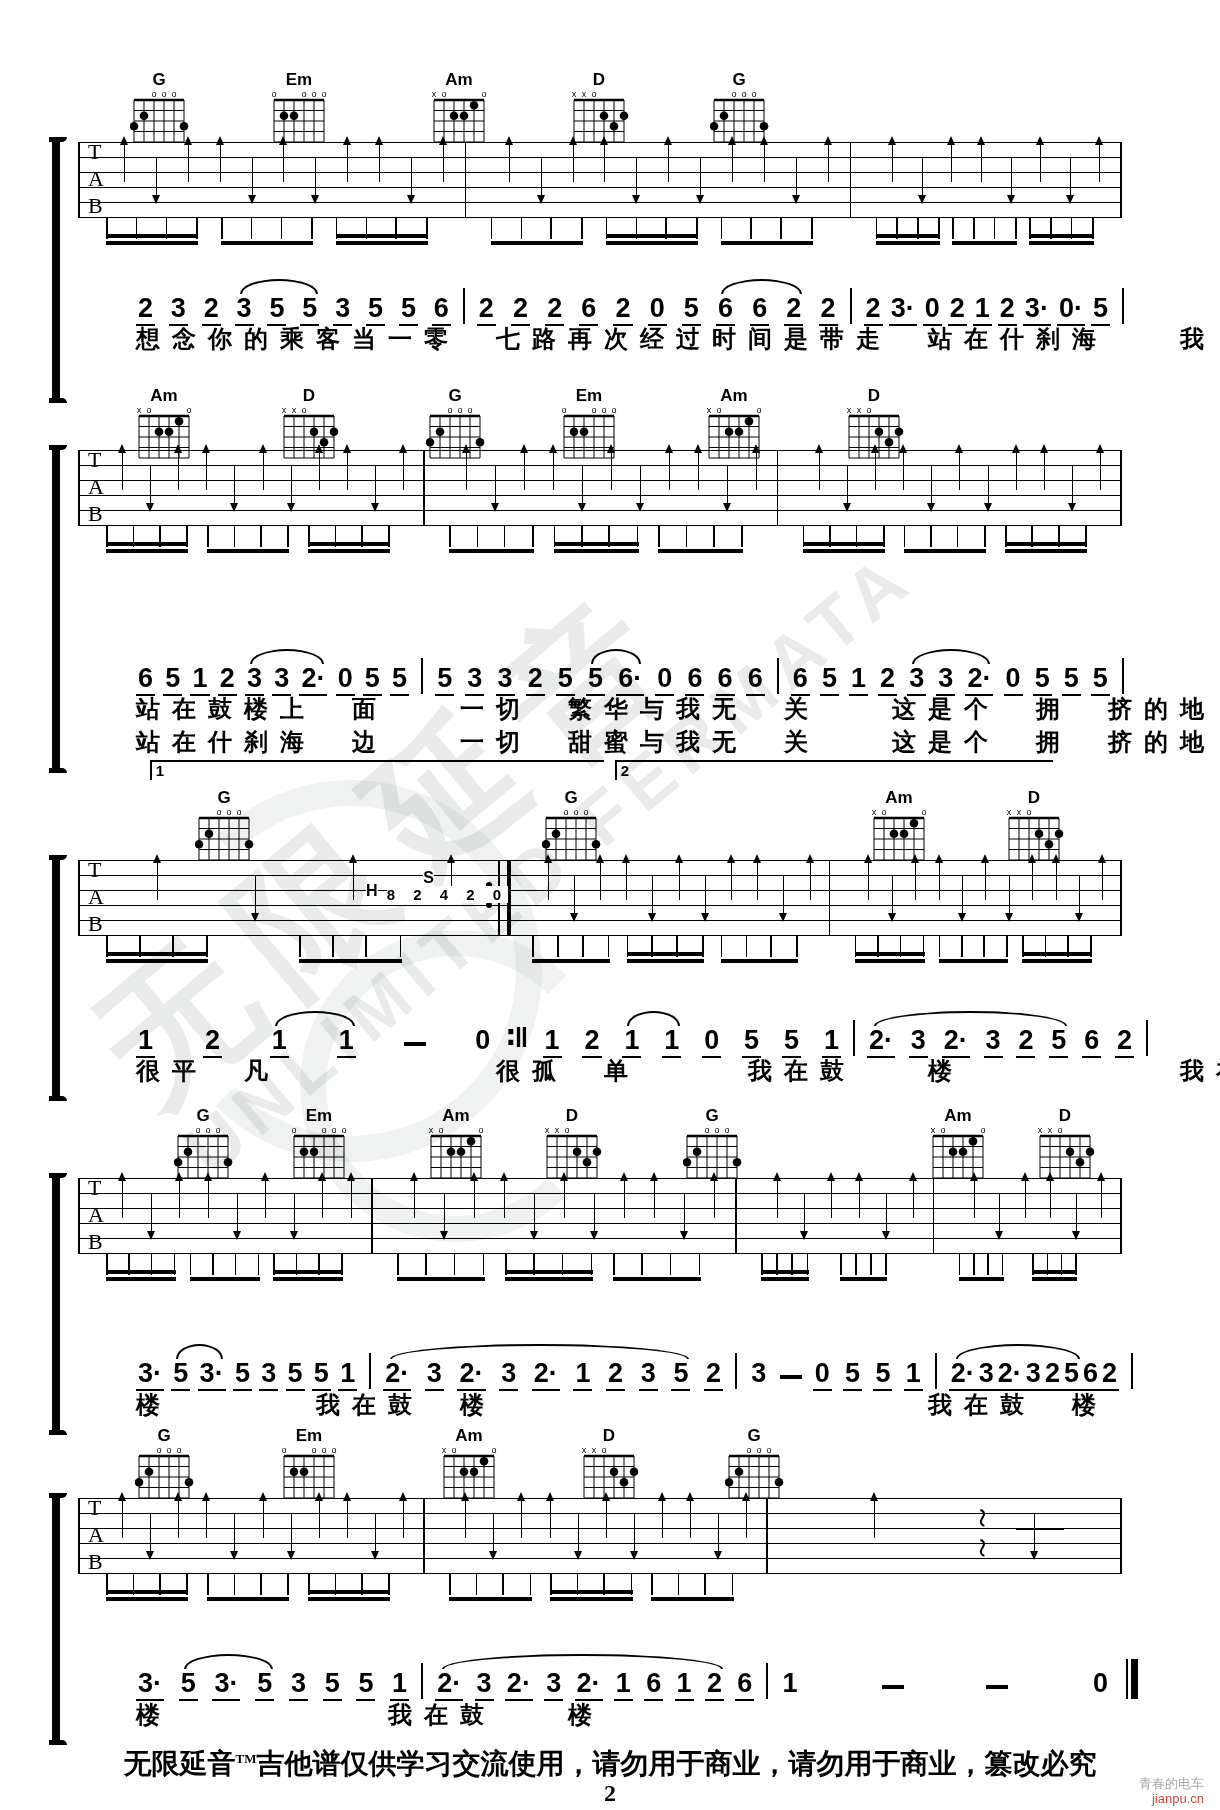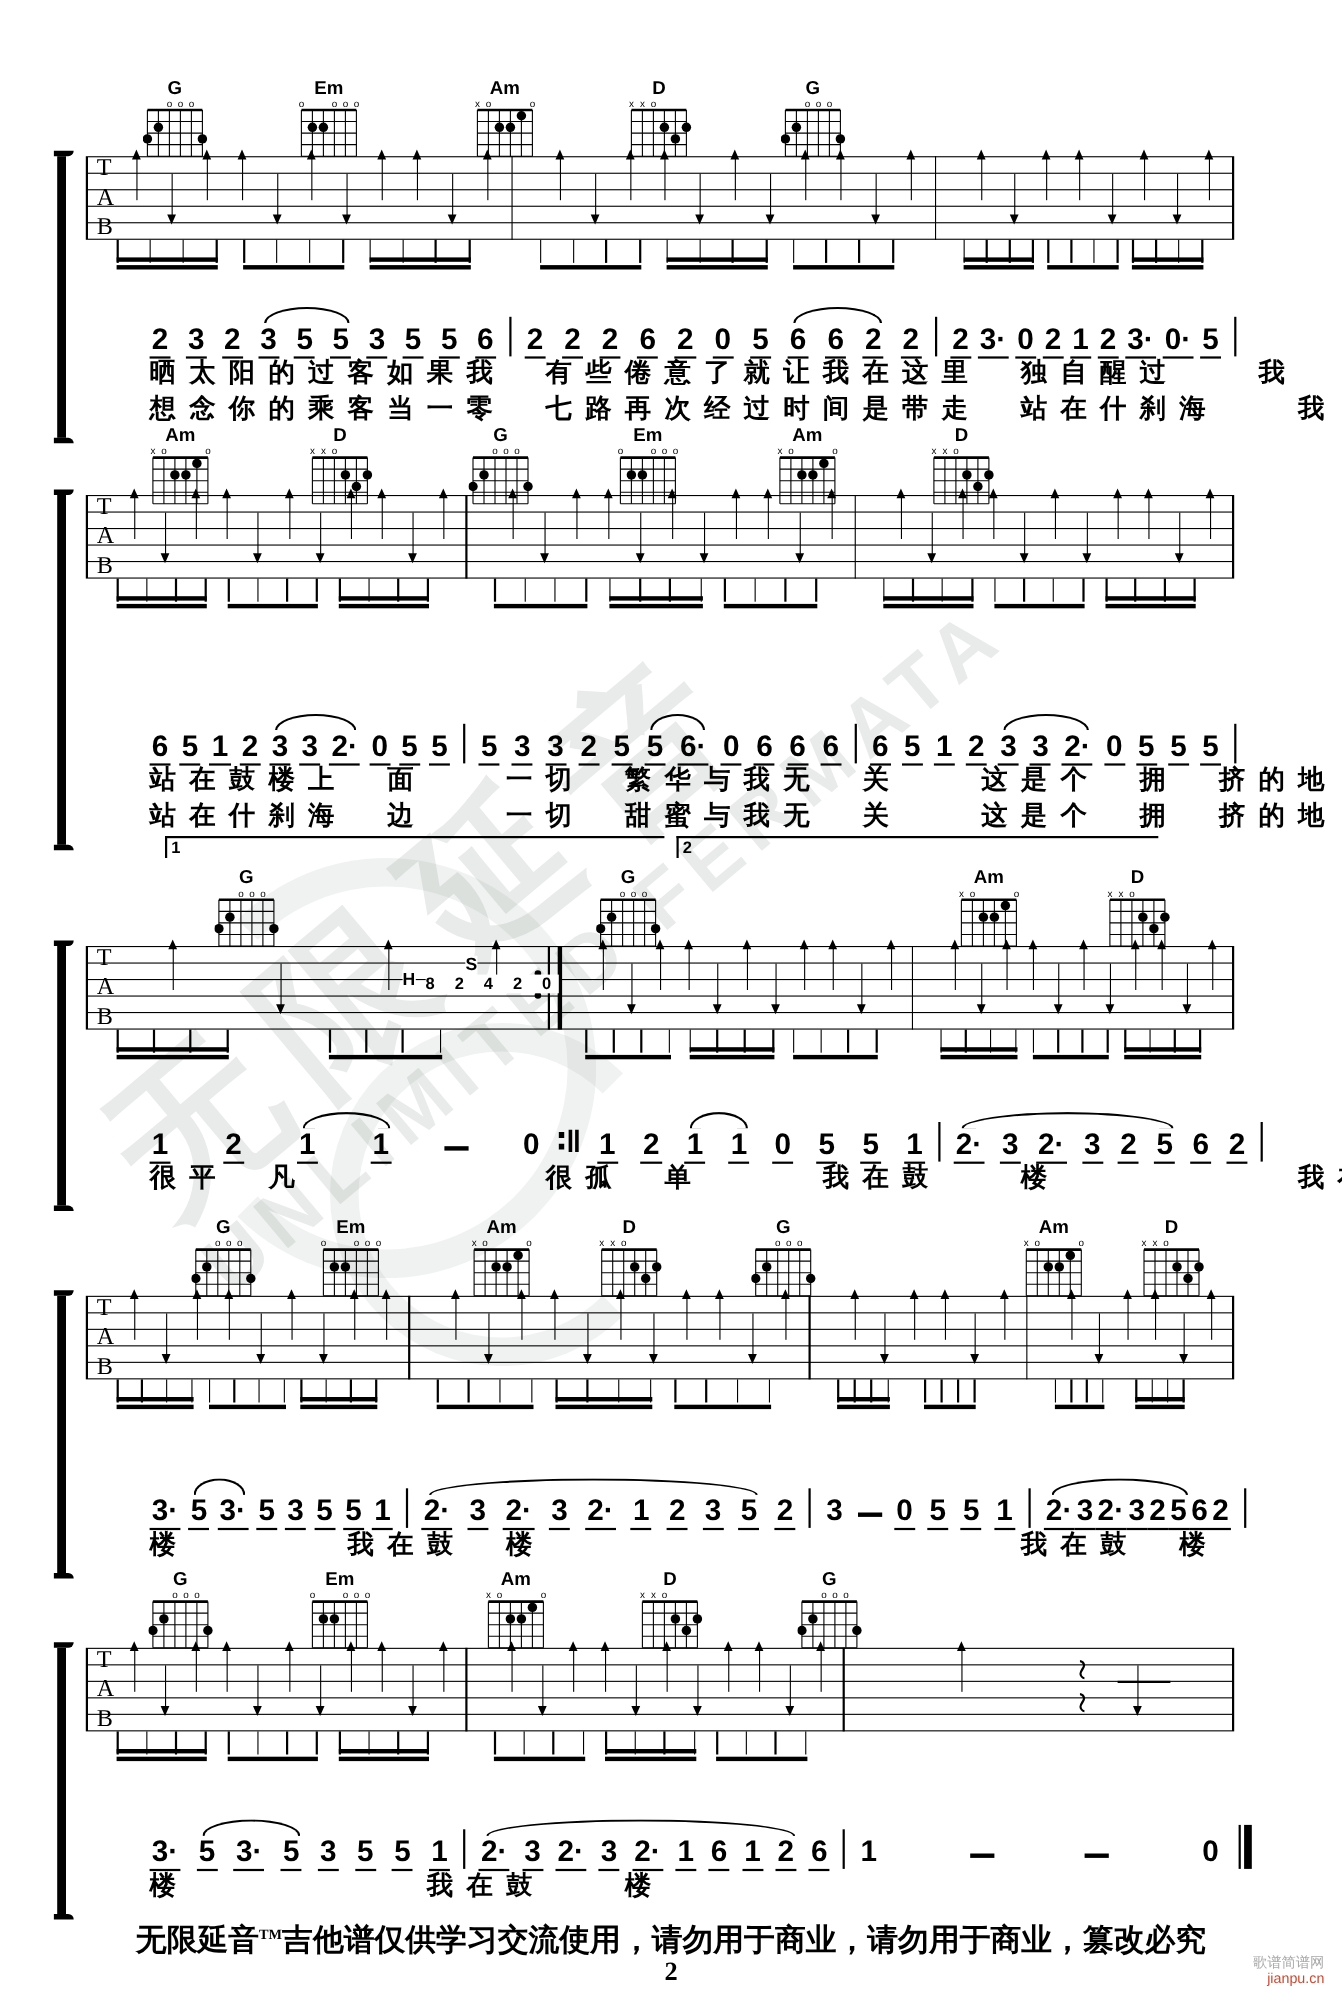--- a/index.html
+++ b/index.html
@@ -354,21 +354,20 @@
           <span class="tok">2</span>
           <span class="tok">3·</span>
           <span class="tok">0·</span>
           <span class="tok">5</span>
         </div>
         <div class="mbar"></div>
         <div class="slur" style="left: 161.75px; width: 74.5px; top: -1px; position: absolute;"></div>
         <div class="slur" style="left: 642.75px; width: 77.5px; top: -1px; position: absolute;"></div>
       </div>
       <div class="lyrics" style="top: 250px;">
-        <div class="lyricline">晒太阳的过客如果我　有些倦意了就让我在这里　独自醒过　　我</div>
         <div class="lyricline">想念你的乘客当一零　七路再次经过时间是带走　站在什刹海　　我</div>
       </div>
     </div>
     <div class="system" style="top: 388px;">
       <div class="chordrow">
         <div class="chord" style="left: calc(8.4% - 30px);"><svg width="60" height="74">
             <text x="29" y="13" text-anchor="middle" font-size="17" font-weight="bold" font-family="Liberation Sans, sans-serif">Am</text>
             <text x="4" y="25" text-anchor="middle" font-size="9" font-family="Liberation Sans, sans-serif">x</text>
             <text x="14" y="25" text-anchor="middle" font-size="9" font-family="Liberation Sans, sans-serif">o</text>
             <text x="54" y="25" text-anchor="middle" font-size="9" font-family="Liberation Sans, sans-serif">o</text>
@@ -1496,15 +1495,15 @@
         <div class="lyricline">楼　　　　　　我在鼓　　楼</div>
       </div>
     </div>
   </div>
 
 <div class="footer-notice"><span>无限延音</span><sup>TM</sup><span>吉他谱仅供学习交流使用，请勿用于商业，请勿用于商业，篡改必究</span></div>
 
 <div class="pagenum">2</div>
 
 <div class="sitemark">
-  <div class="g">歌谱简谱网</div>
+  <div class="g">青春的电车</div>
   <div class="r">jianpu.cn</div>
 </div>
 
 </body></html>

